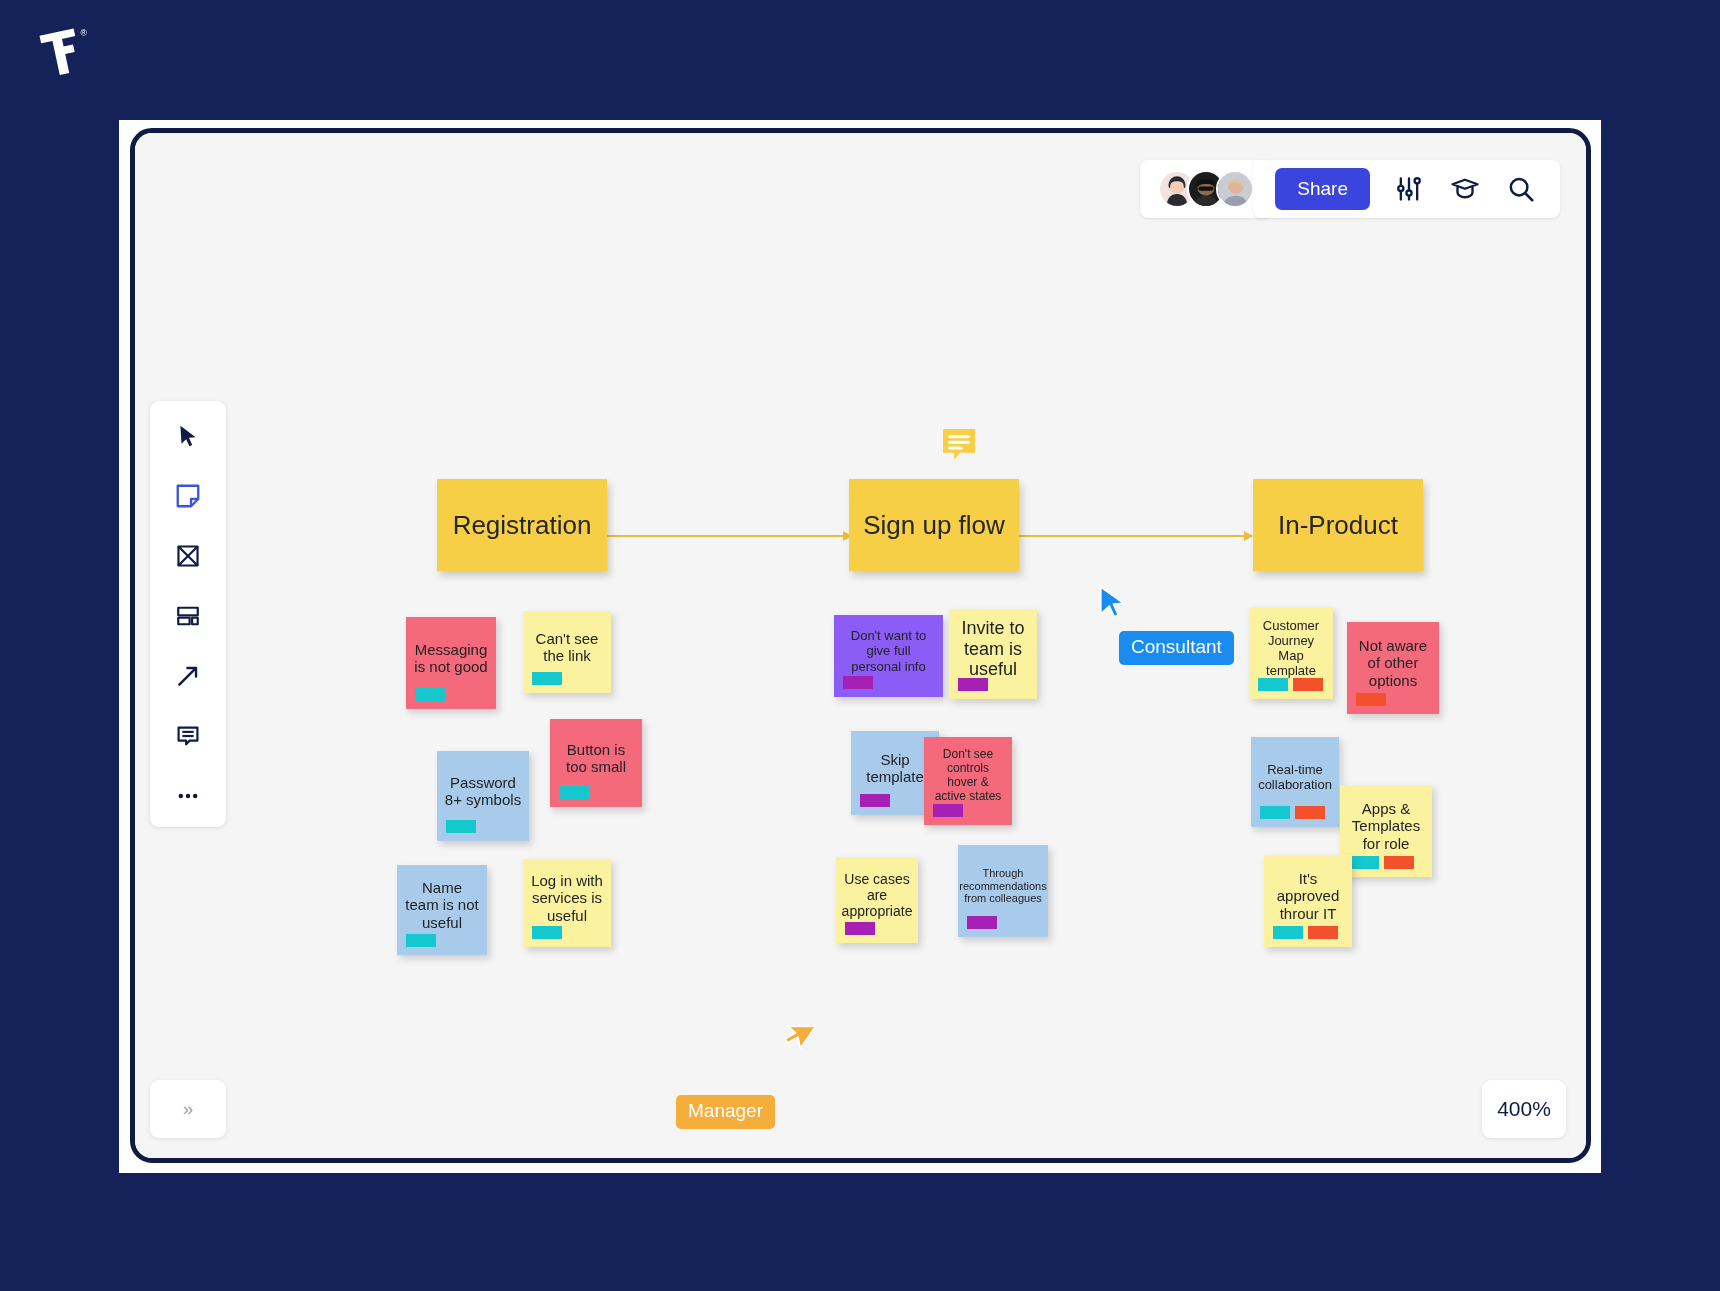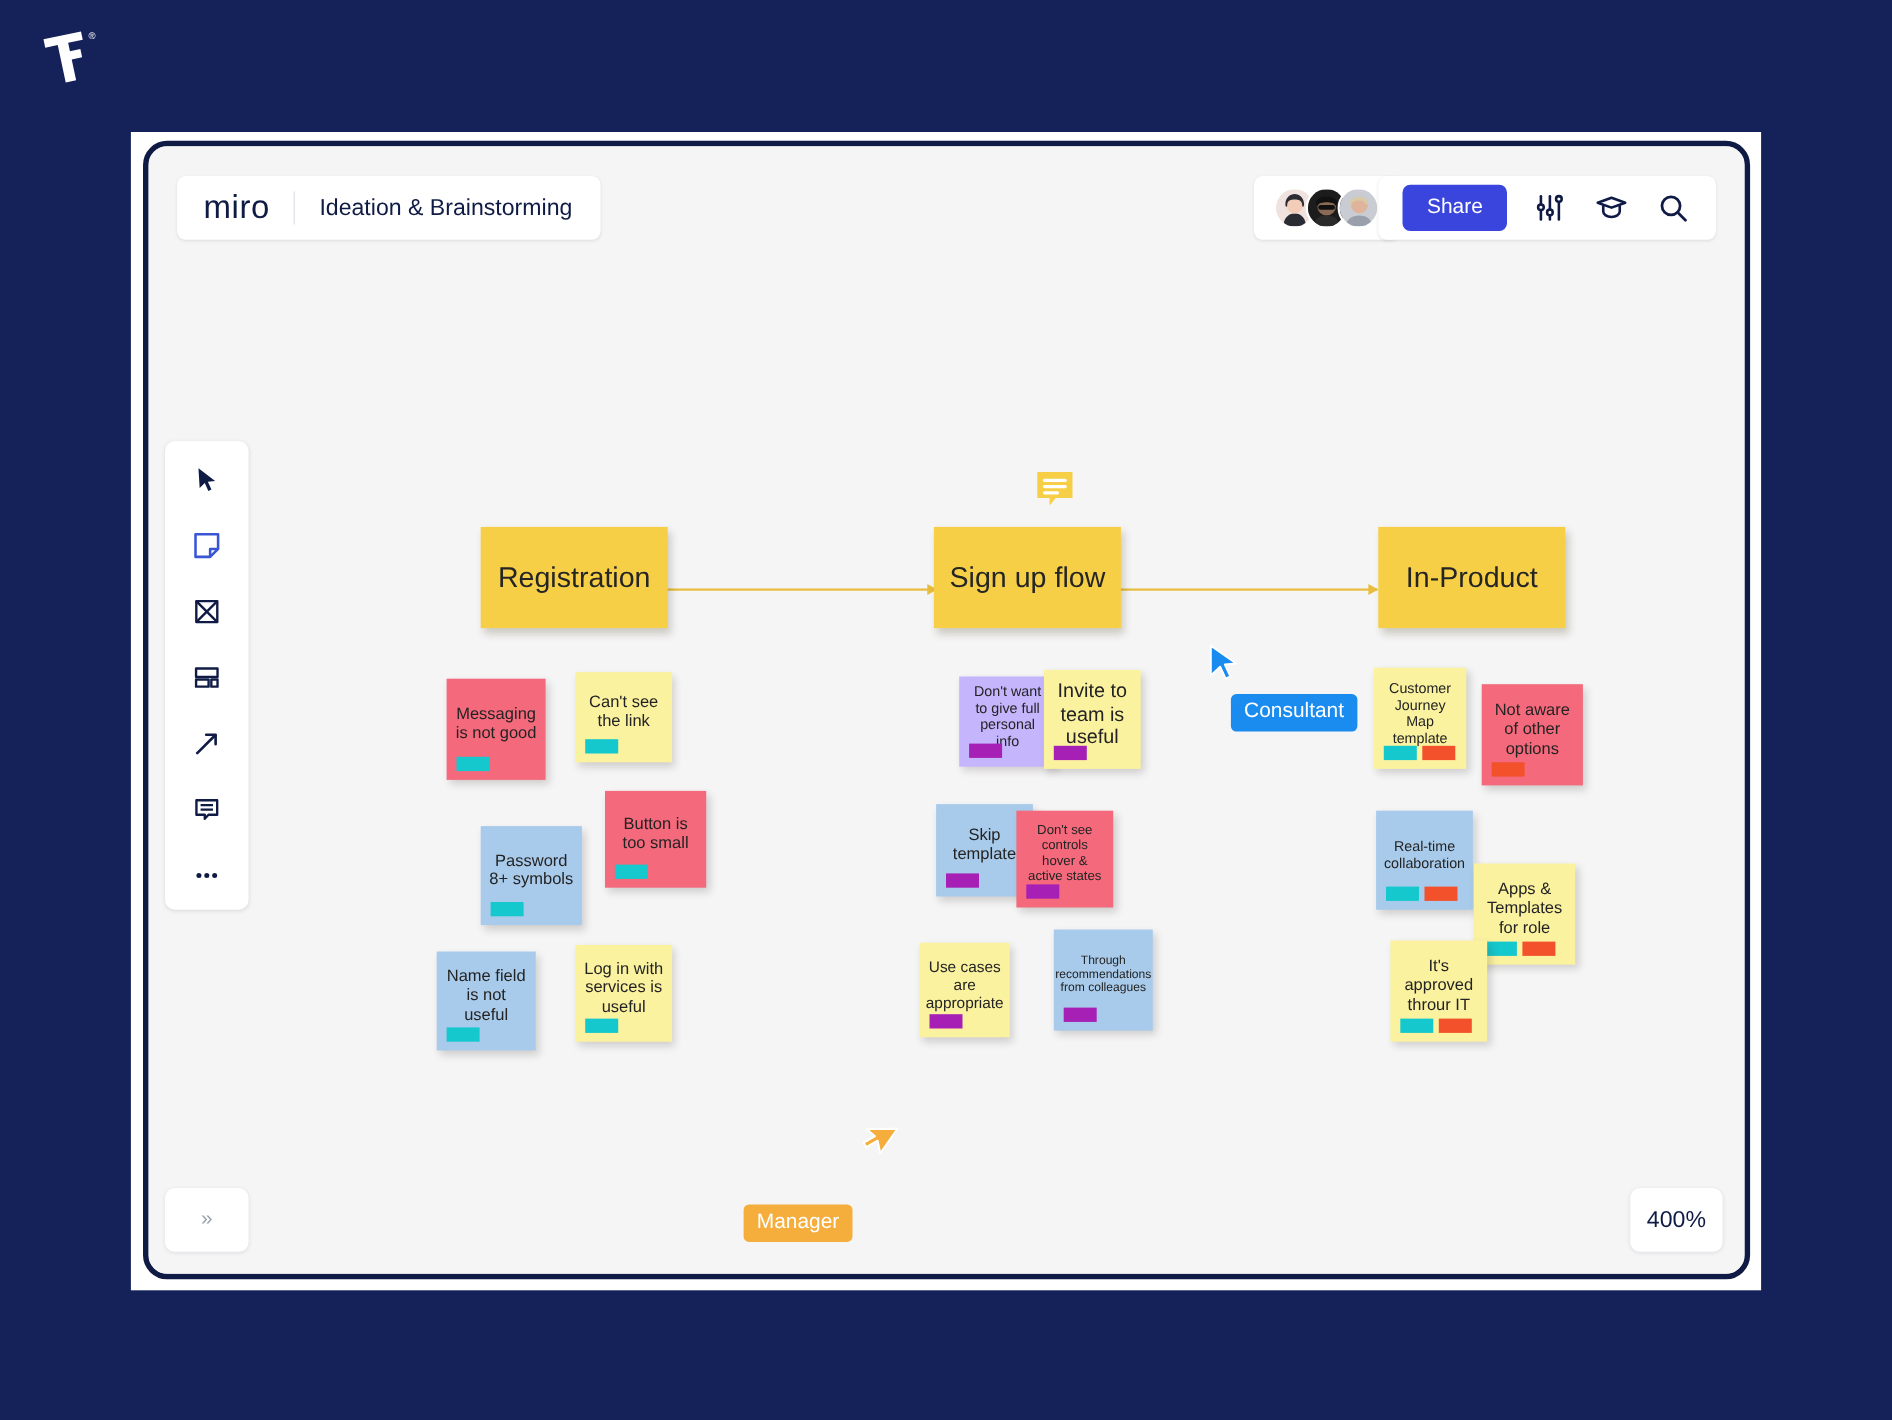--- a/index.html
+++ b/index.html
@@ -147,25 +147,20 @@
       <path d="M14 10 L50 10 L50 18 L36 18 L36 26 L46 26 L46 34 L36 34 L36 54 L26 54 L26 18 L14 18 Z" fill="#ffffff" transform="rotate(-12 32 32)"></path>
       <text x="52" y="14" font-size="9" fill="#ffffff" font-family="Liberation Sans, sans-serif">®</text>
     </svg>
   </div>
 
   <div class="frame-white"></div>
 
   <div class="device">
     <div class="canvas">
 
-      <div class="title-card">
-        <span class="miro-logo">miro</span>
-        <span class="title-div"></span>
-        <span class="board-title">Ideation &amp; Brainstorming</span>
-      </div>
 
       <div class="avatars-card">
         <div class="avatar">
           <svg viewBox="0 0 40 40">
               <rect width="40" height="40" fill="#f0e3df"></rect>
             <path d="M8 40c0-9 5-14 12-14s12 5 12 14z" fill="#2b2b33"></path>
             <circle cx="20" cy="17" r="9" fill="#f4cdb8"></circle>
             <path d="M10 16c0-7 5-11 10-11s10 4 10 11c0 3-2 4-2 1 0-5-4-6-8-6s-8 1-8 6c0 3-2 2-2-1z" fill="#2b2b33"></path>
           </svg>
         </div>
@@ -288,32 +283,32 @@
               <span class="tag" style="background: rgb(20, 200, 205);"></span>
             </span>
           </div>
           <div class="note" style="left: 302px; top: 618px; width: 92px; height: 90px; background: rgb(169, 203, 235); font-size: 15px;">
             <span>Password 8+ symbols</span>
             <span class="tagbar">
               <span class="tag" style="background: rgb(20, 200, 205);"></span>
             </span>
           </div>
           <div class="note" style="left: 262px; top: 732px; width: 90px; height: 90px; background: rgb(169, 203, 235); font-size: 15px;">
-            <span>Name field is not useful</span>
+            <span>Name team is not useful</span>
             <span class="tagbar">
               <span class="tag" style="background: rgb(20, 200, 205);"></span>
             </span>
           </div>
           <div class="note" style="left: 388px; top: 726px; width: 88px; height: 88px; background: rgb(251, 242, 160); font-size: 15px;">
             <span>Log in with services is useful</span>
             <span class="tagbar">
               <span class="tag" style="background: rgb(20, 200, 205);"></span>
             </span>
           </div>
-          <div class="note" style="left: 737px; top: 482px; width: 88px; height: 82px; background: #c4b5fd; font-size: 13px;">
+          <div class="note" style="left: 699px; top: 482px; width: 109px; height: 82px; background: #8b5cf6; font-size: 13px;">
             <span>Don't want to give full personal info</span>
             <span class="tagbar">
               <span class="tag" style="background: rgb(167, 32, 181);"></span>
             </span>
           </div>
           <div class="note" style="left: 814px; top: 476px; width: 88px; height: 90px; background: rgb(251, 242, 160); font-size: 18px;">
             <span>Invite to team is useful</span>
             <span class="tagbar">
               <span class="tag" style="background: rgb(167, 32, 181);"></span>
             </span>

